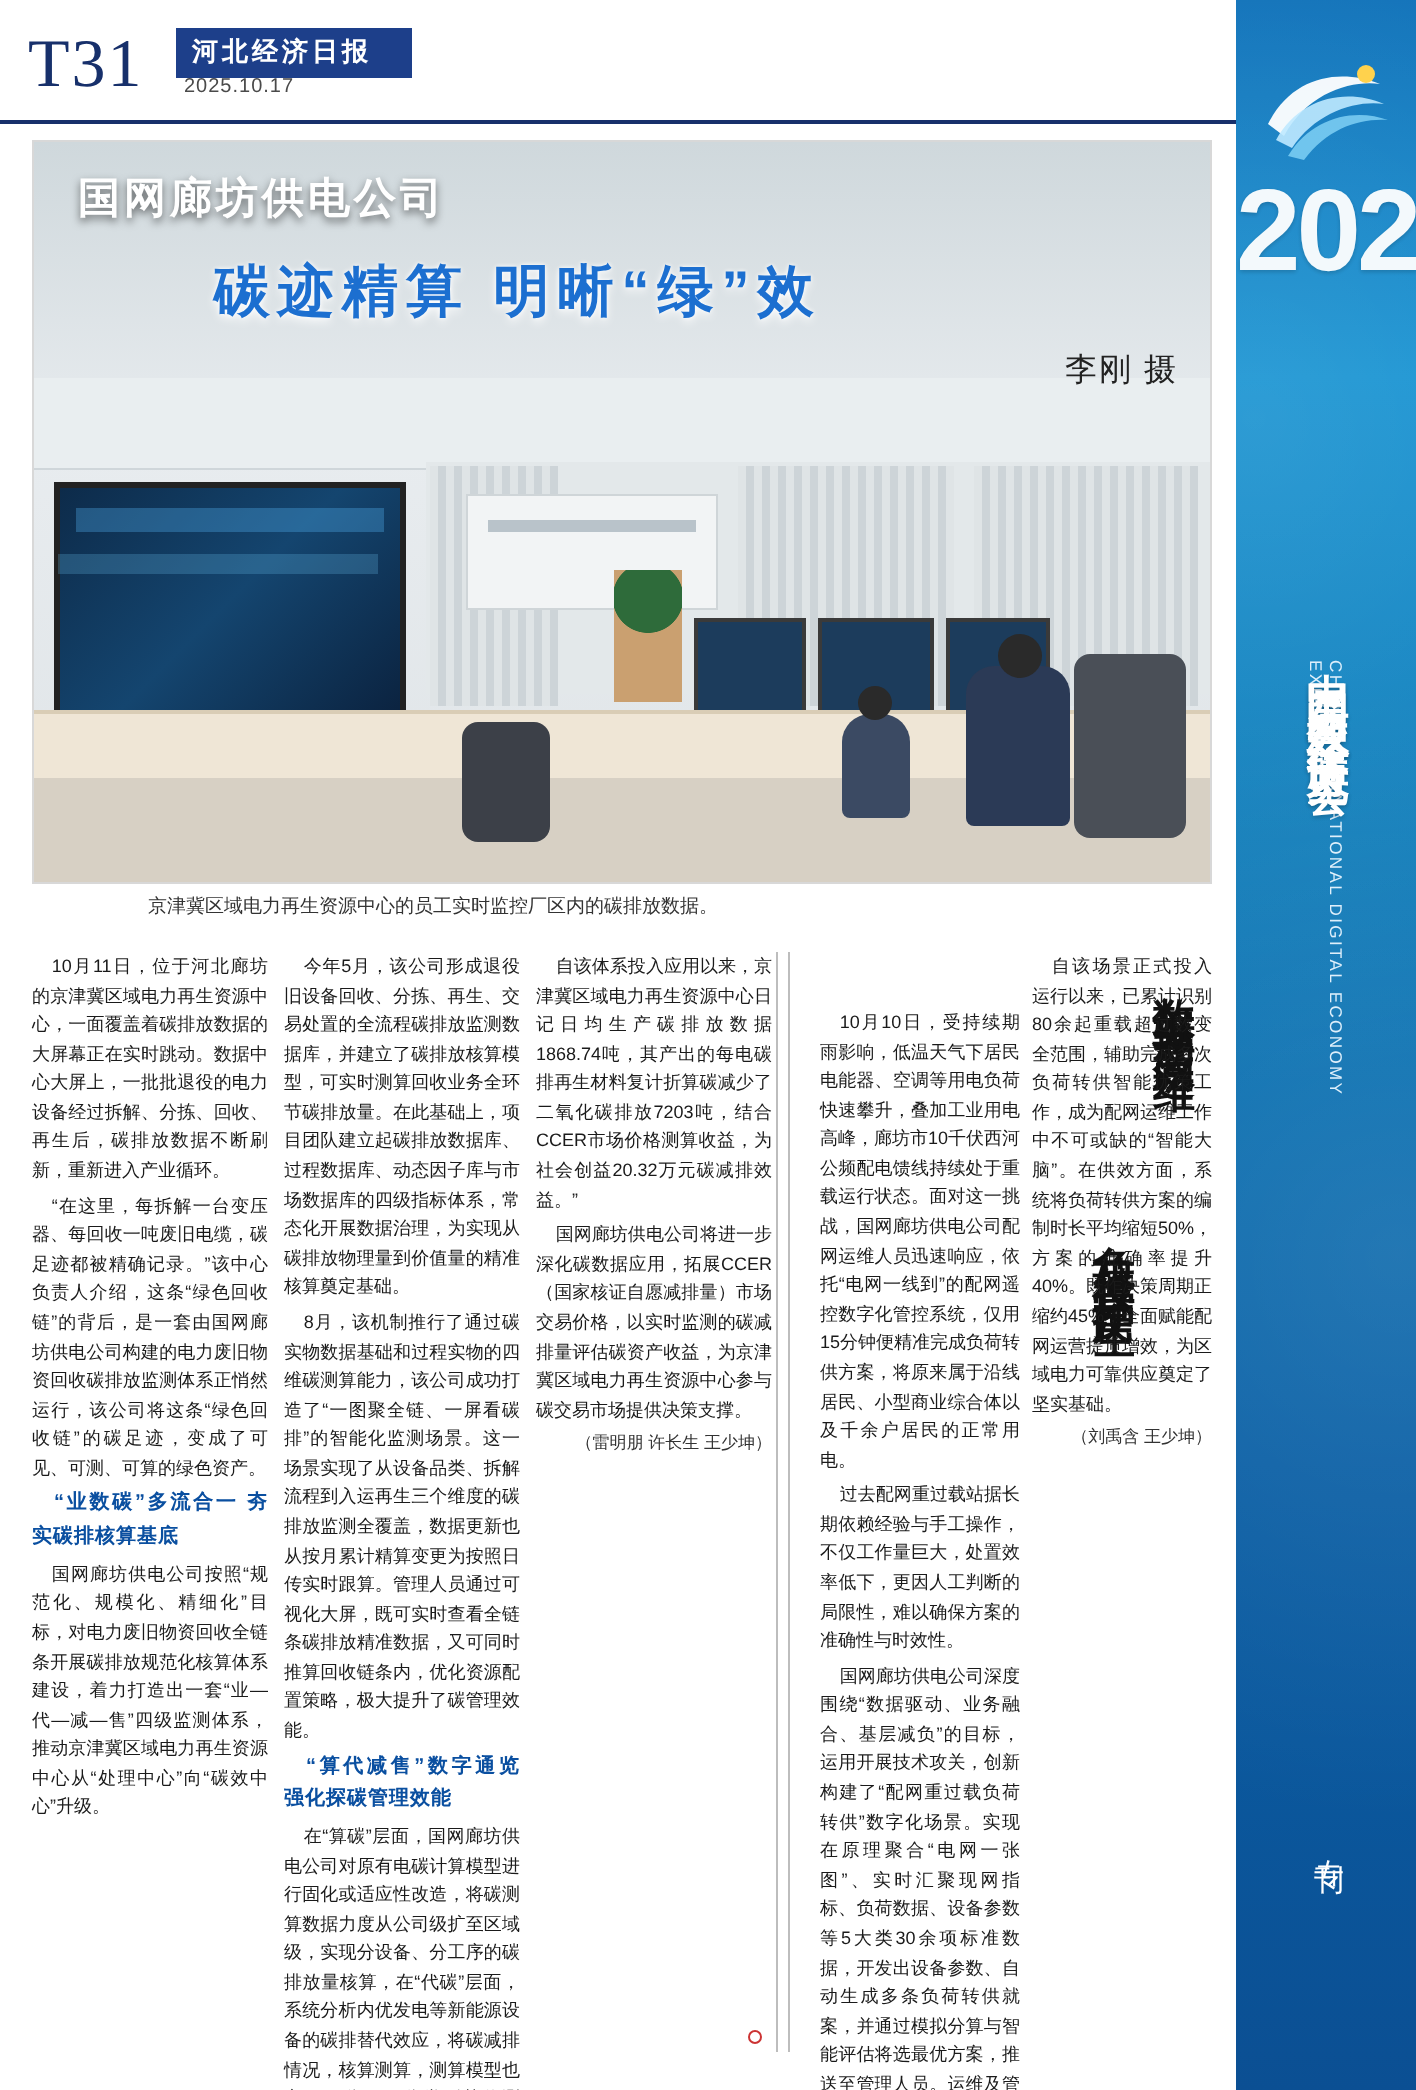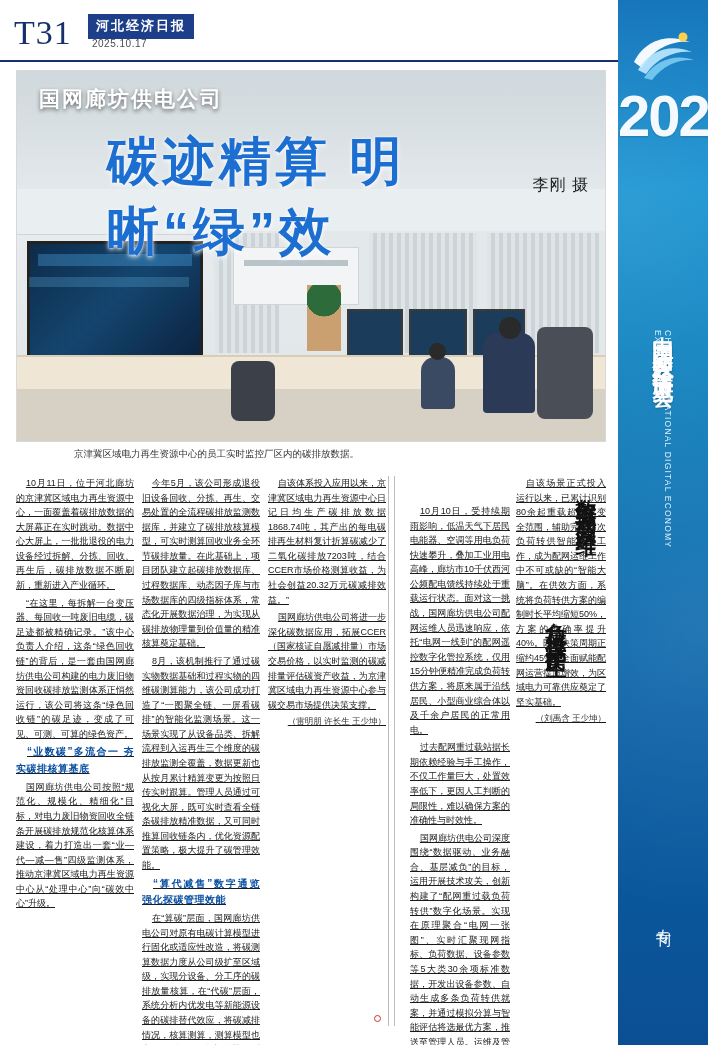--- a/index.html
+++ b/index.html
@@ -19,21 +19,21 @@
   }
   .page-num {
     position:absolute; left:14px; top:14px;
     font-family:"Liberation Serif", serif;
     font-size:34px; color:#17306b; letter-spacing:1px;
   }
   .masthead {
     position:absolute; left:88px; top:14px;
     background:#1d3f8a; color:#fff;
     font-size:13px; font-weight:bold;
-    padding:3px 8px 4px 8px;
+    padding:3px 20px 4px 8px;
     letter-spacing:2px;
     font-family:"Liberation Sans", sans-serif;
   }
   .issue-date {
     position:absolute; left:92px; top:38px;
     font-size:10px; color:#4a4a4a;
     font-family:"Liberation Sans", sans-serif;
     letter-spacing:0.5px;
   }
 
@@ -129,21 +129,21 @@
 
   .hero-overlay-title{
     position:absolute; left:22px; top:14px; z-index:5;
     color:#ffffff; font-size:21px; font-weight:bold;
     letter-spacing:2px;
     font-family:"Liberation Sans", sans-serif;
     text-shadow:0 2px 4px rgba(0,0,0,.55);
   }
   .hero-overlay-main{
     position:absolute; left:90px; top:56px; z-index:5;
-    color:#1c6fd0; font-size:52px; font-weight:bold;
+    color:#1c6fd0; font-size:28px; font-weight:bold;
     letter-spacing:4px;
     font-family:"Liberation Sans", sans-serif;
     text-shadow:0 2px 5px rgba(255,255,255,.85), 0 0 2px #fff;
   }
   .hero-byline{
     position:absolute; right:16px; top:104px; z-index:5;
     color:#222; font-size:16px; letter-spacing:1px;
     font-family:"Liberation Sans", sans-serif;
   }
   .hero-caption{
@@ -156,21 +156,20 @@
 
   
   .cols{
     position:absolute; left:16px; top:476px; width:590px; height:550px;
   }
   .col{
     position:absolute; top:0; height:550px;
     font-size:9px; line-height:1.62; color:#1a1a1a;
     text-align:justify;
     font-family:"Liberation Sans", sans-serif;
-    text-decoration:underline;
   }
   .col p{ margin:0 0 3px 0; text-indent:1.1em; }
   .c1{ left:0; width:118px; }
   .c2{ left:126px; width:118px; }
   .c3{ left:252px; width:118px; }
   .vdiv{ position:absolute; top:0; width:1px; height:550px; background:#bdbdbd; }
   .vdiv1{ left:372px; }
   .vdiv2{ left:378px; }
 
   .headline-v{

